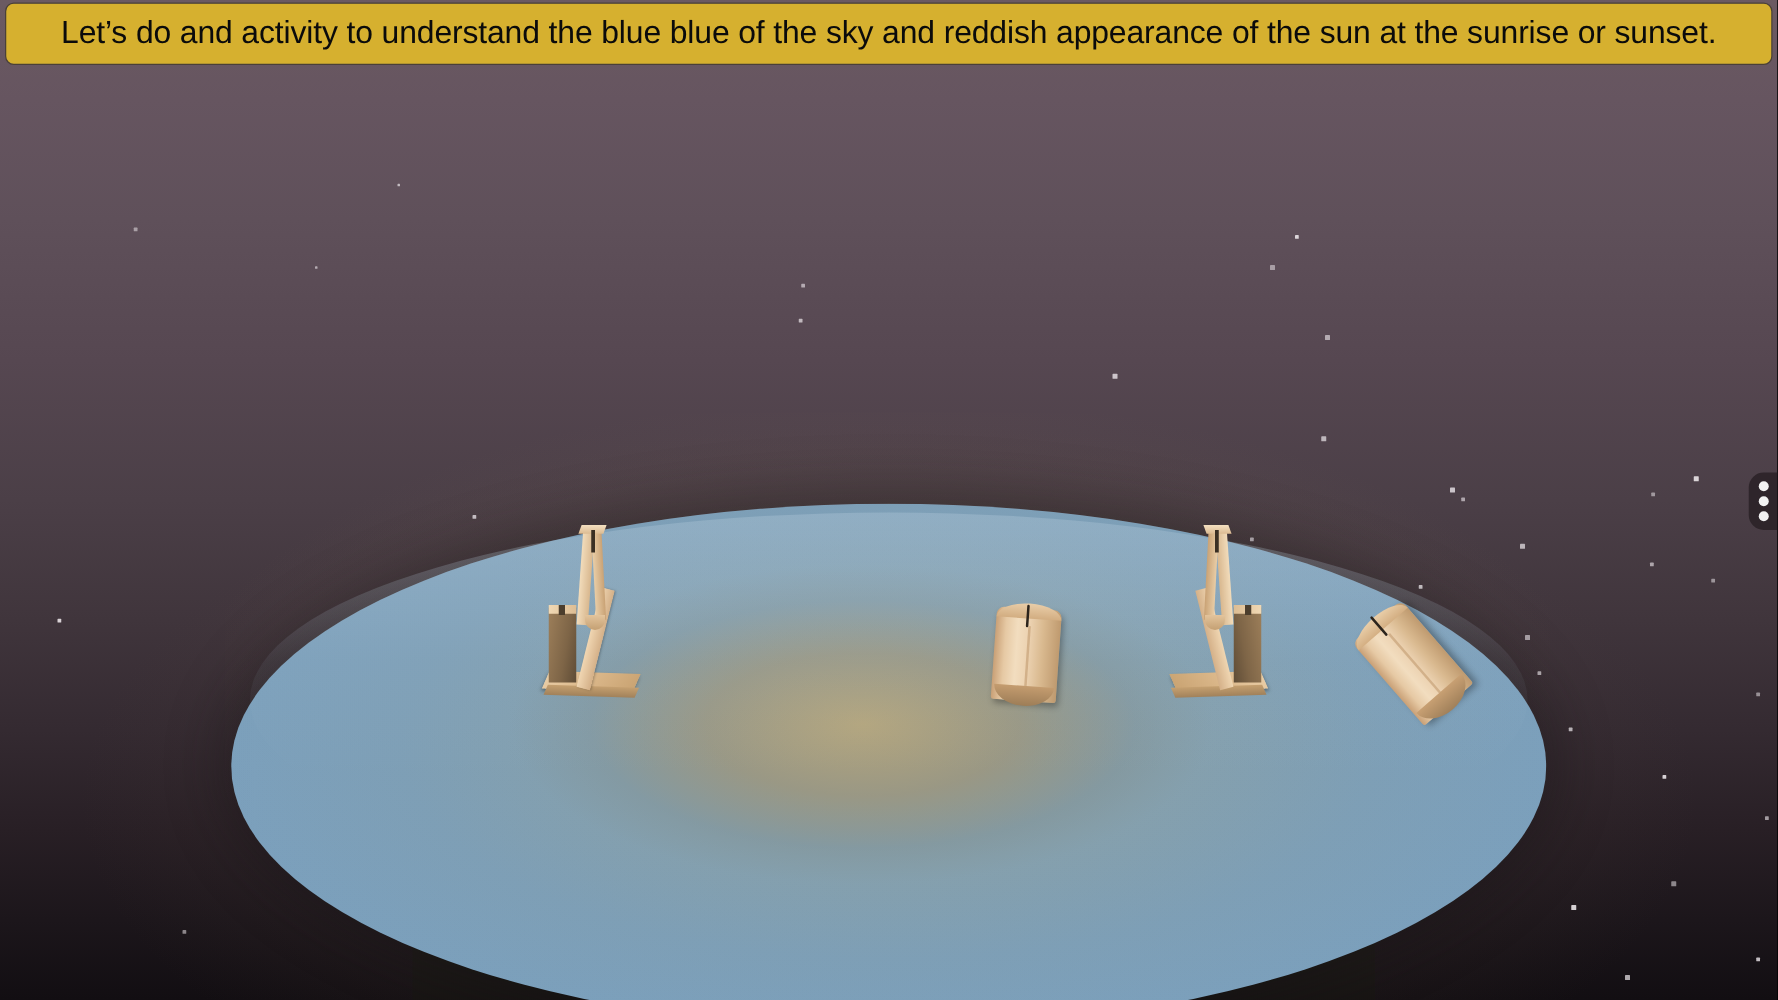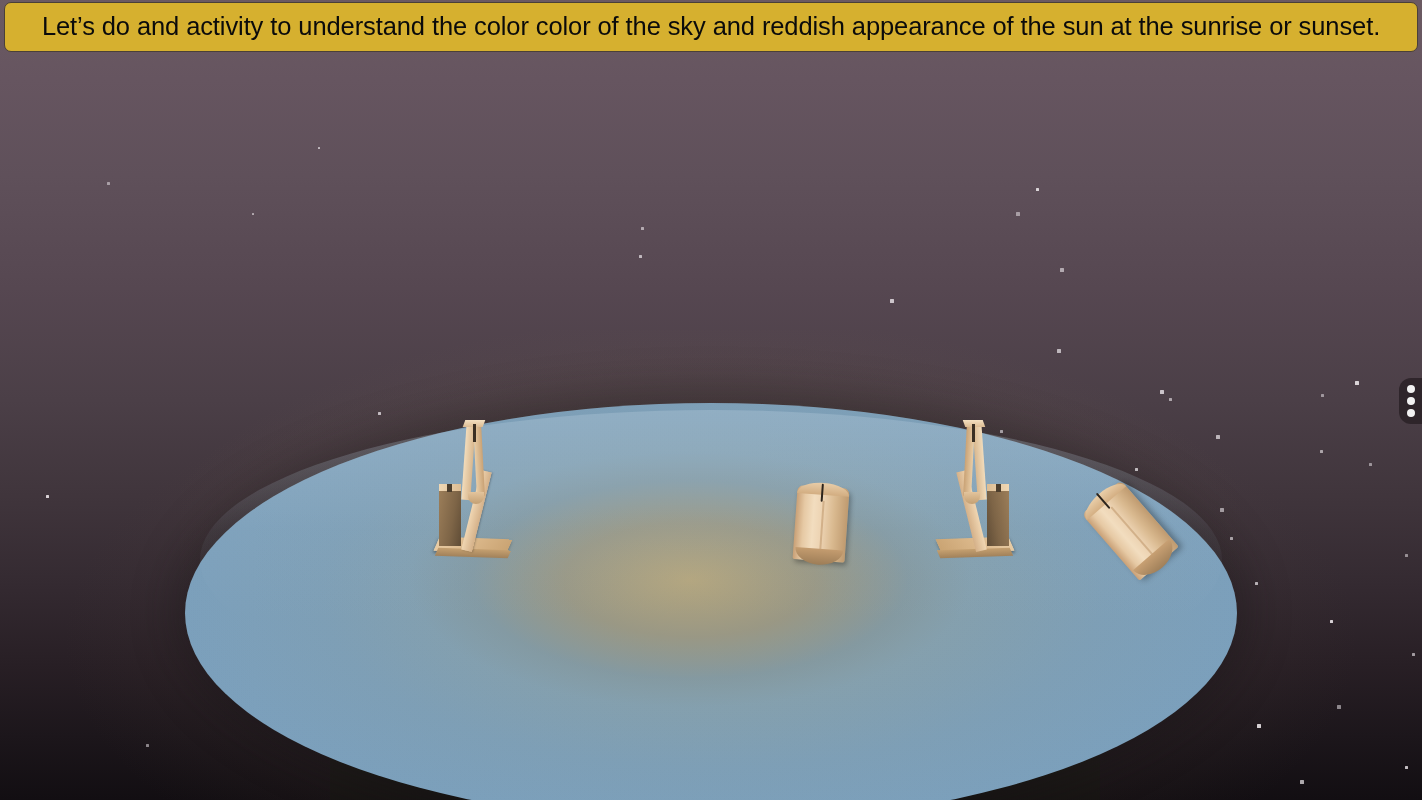--- a/index.html
+++ b/index.html
@@ -335,21 +335,21 @@
                 box-shadow:3px 3px 6px rgba(0,0,0,0.32);"></div>
     <div class="halfcyl-cap" style="left:18px; top:0px; width:52px; height:12px;
                 background:linear-gradient(to bottom,#eacfaa,#d4af83);"></div>
     <div class="halfcyl-slit" style="left:42px; top:-2px; width:2px; height:20px;"></div>
     <div class="halfcyl-seam" style="left:44px; top:18px; width:1.5px; height:70px;"></div>
     <div class="halfcyl-cap" style="left:20px; top:80px; width:48px; height:17px;
                 border-radius:50% / 0 0 100% 100%;
                 background:linear-gradient(to bottom,#c8a073,#a0805a);"></div>
   </div>
 
-  <div class="banner">Let’s do and activity to understand the color color of the sky and reddish appearance of the sun at the sunrise or sunset.</div>
+  <div class="banner">Let’s do and activity to understand the blue blue of the sky and reddish appearance of the sun at the sunrise or sunset.</div>
 
   <div class="menu-btn" title="More options">
     <span class="dot"></span>
     <span class="dot"></span>
     <span class="dot"></span>
   </div>
 
 </div>
 
 </body></html>

